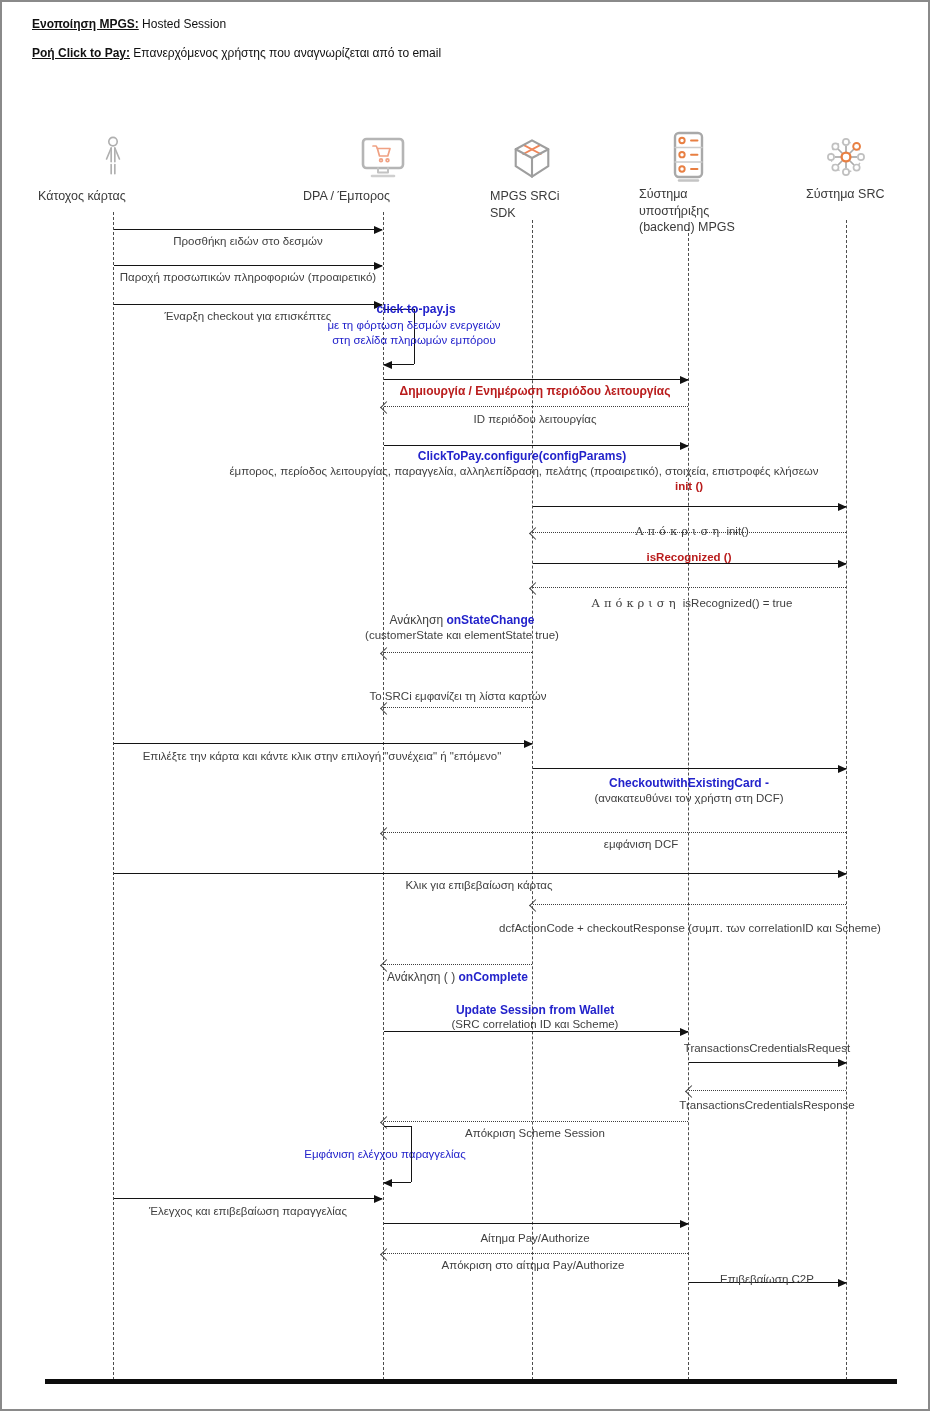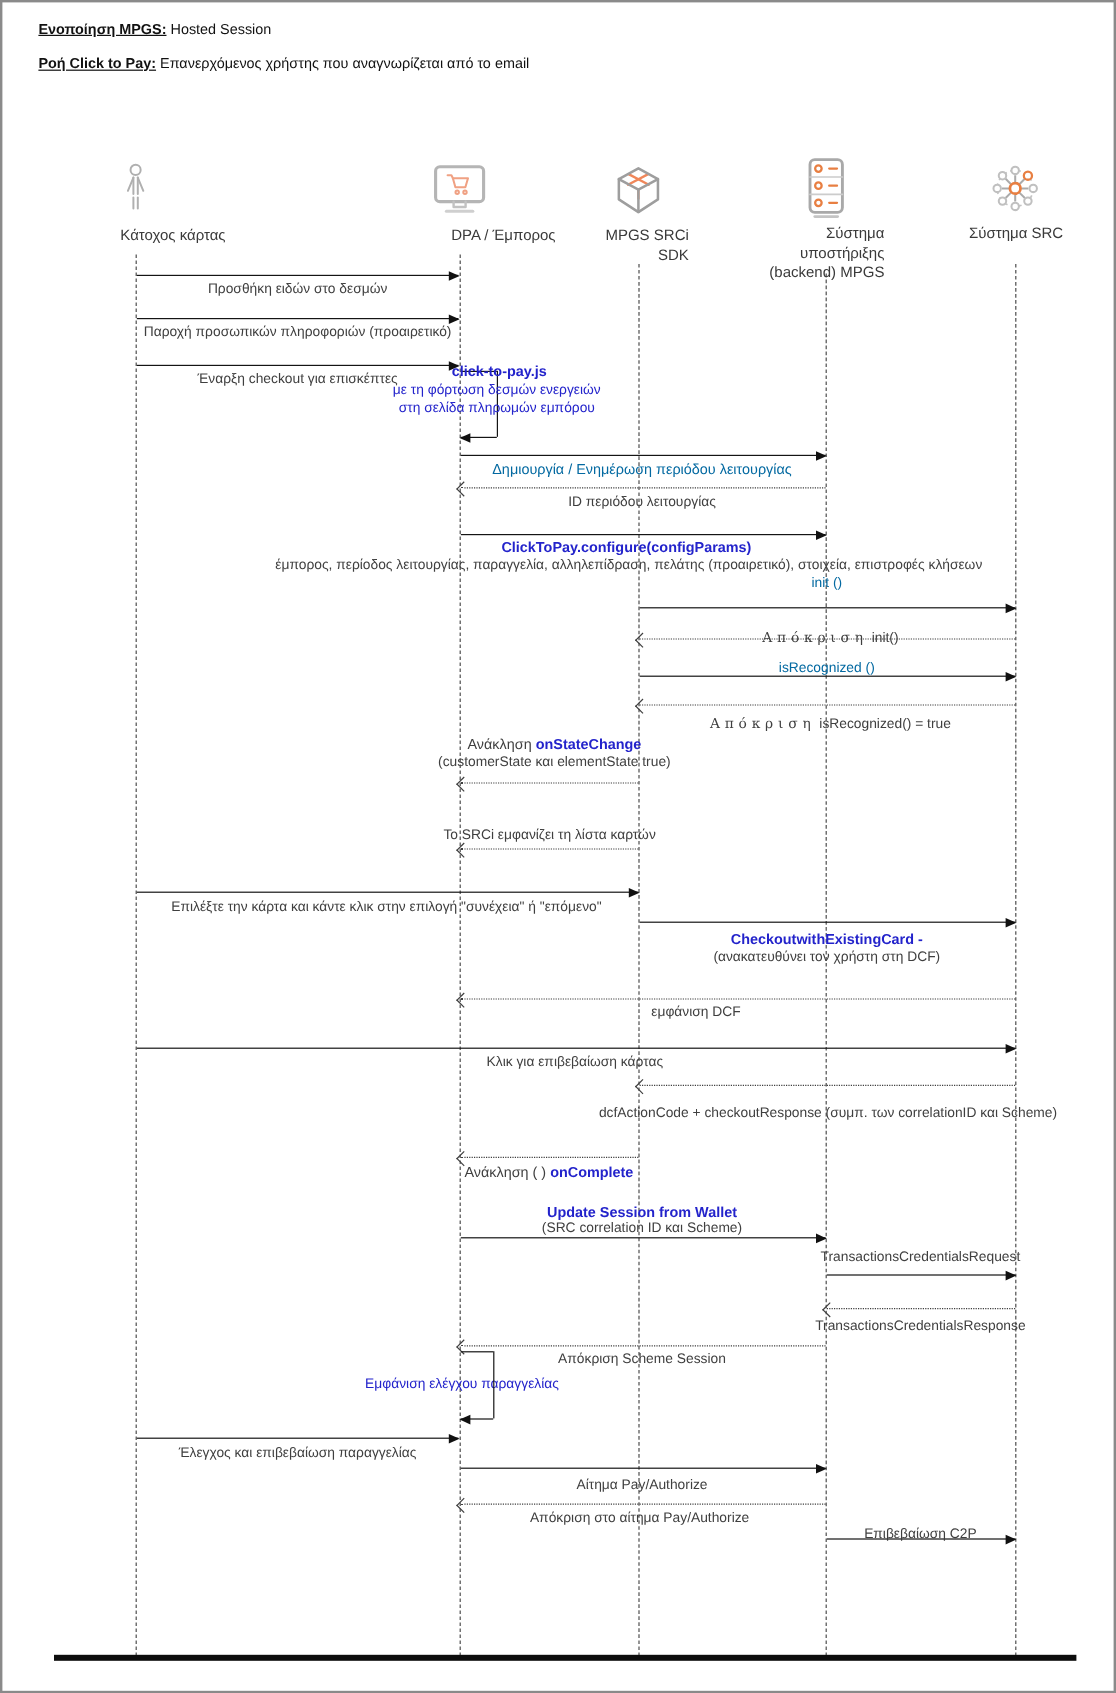--- a/index.html
+++ b/index.html
@@ -1,34 +1,34 @@
 <!DOCTYPE html>
 <html><head>
 <meta charset="utf-8">
 <style>
   html,body{margin:0;padding:0;background:#fff;}
   .frame{position:relative;width:930px;height:1411px;box-sizing:border-box;border:2px solid #8a8a8a;
          background:#fff;font-family:"Liberation Sans",sans-serif;overflow:hidden;}
   .hdr{position:absolute;left:30px;font-size:12px;color:#111;white-space:nowrap;}
   .hl{font-weight:bold;text-decoration:underline;}
-  .actor{position:absolute;transform:translateX(-50%);text-align:right;}
+  .actor{position:absolute;transform:translateX(-50%);text-align:left;}
   .aicon{height:52px;display:flex;align-items:center;justify-content:center;}
   .alabel{font-size:12.5px;color:#3a3a3a;line-height:1.32;margin-top:3px;}
   .lf{position:absolute;width:0;border-left:1px dashed #4d4d4d;}
   .ln{position:absolute;height:0;border-top:1.2px solid #141414;}
   .ln.dot{border-top:1.1px dotted #3f3f3f;}
   .vl{position:absolute;width:0;border-left:1.2px solid #141414;}
   .ah-r{position:absolute;right:-1px;top:-4.2px;width:0;height:0;
         border-left:9px solid #111;border-top:4px solid transparent;border-bottom:4px solid transparent;}
   .ah-l{position:absolute;left:-1px;top:-4.2px;width:0;height:0;
         border-right:9px solid #111;border-top:4px solid transparent;border-bottom:4px solid transparent;}
   .ch-l{position:absolute;left:-2px;top:-4.5px;width:8px;height:8px;
         border-left:1.2px solid #3f3f3f;border-bottom:1.2px solid #3f3f3f;transform:rotate(45deg);}
   .lbl{position:absolute;font-size:11.5px;color:#3f3f3f;white-space:nowrap;transform:translateX(-50%);line-height:1.15;}
-  .lbl.b{color:#0369a1;font-weight:normal;}
+  .lbl.b{color:#b91c1c;font-weight:bold;}
   .lbl.blue{color:#2323CB;font-weight:bold;font-size:12px;}
   .lbl.left{transform:none;}
   .lk{color:#2323CB;font-weight:bold;}
   .sp{font-family:"DejaVu Serif",serif;letter-spacing:4px;}
   .bar{position:absolute;background:#0d0d0d;}
   svg{display:block;}
 </style>
 </head>
 <body>
 
@@ -224,21 +224,21 @@
 
   <div class="ln" style="left:531px;top:766px;width:313px">
       <i class="ah-r"></i>
     </div>
   <div class="lbl blue" style="left:687px;top:775px">CheckoutwithExistingCard -</div>
   <div class="lbl" style="left:687px;top:790px">(ανακατευθύνει τον χρήστη στη DCF)</div>
 
   <div class="ln dot" style="left:382px;top:830px;width:462px">
       <i class="ch-l"></i>
     </div>
-  <div class="lbl" style="left:578px;top:836px">εμφάνιση DCF</div>
+  <div class="lbl" style="left:639px;top:836px">εμφάνιση DCF</div>
 
   <div class="ln" style="left:112px;top:871px;width:732px">
       <i class="ah-r"></i>
     </div>
   <div class="lbl" style="left:477px;top:877px">Κλικ για επιβεβαίωση κάρτας</div>
 
   <div class="ln dot" style="left:531px;top:902px;width:313px">
       <i class="ch-l"></i>
     </div>
   <div class="lbl" style="left:688px;top:920px">dcfActionCode + checkoutResponse (συμπ. των correlationID και Scheme)</div>

